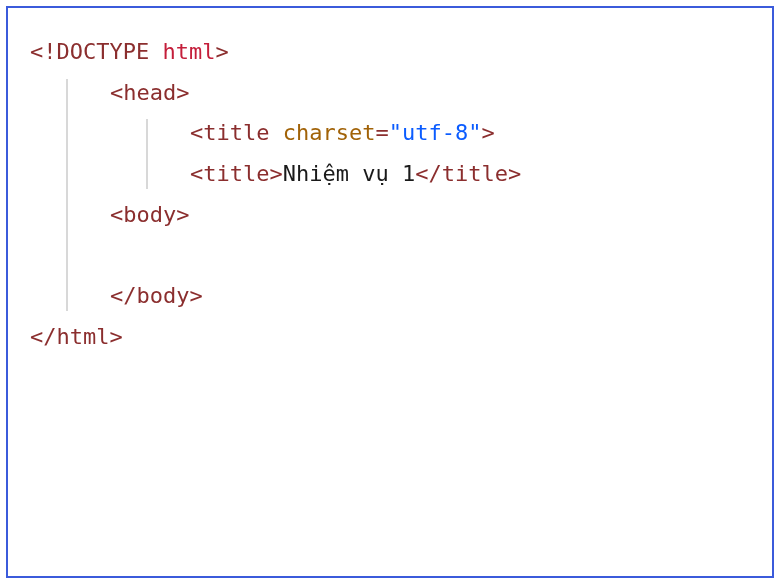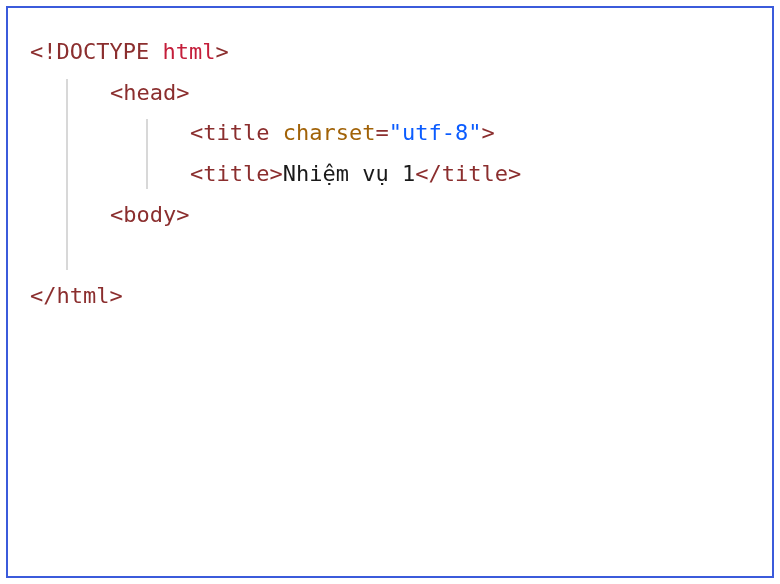--- a/index.html
+++ b/index.html
@@ -67,17 +67,18 @@
       <div class="code-line indent2"><span class="punct">&lt;</span><span class="tag">title</span><span> </span><span class="attr-name">charset</span><span class="punct">=</span><span class="attr-value">"utf-8"</span><span class="punct">&gt;</span></div>
 
       <div class="code-line indent2"><span class="punct">&lt;</span><span class="tag">title</span><span class="punct">&gt;</span><span class="text-content">Nhiệm vụ 1</span><span class="punct">&lt;/</span><span class="tag">title</span><span class="punct">&gt;</span></div>
     </div>
 
 
     <div class="code-line indent1"><span class="punct">&lt;</span><span class="tag">body</span><span class="punct">&gt;</span></div>
 
     <div class="code-line indent1"><span> </span></div>
 
+    <div class="code-line indent1"><span class="punct">&lt;/</span><span class="tag">body</span><span class="punct">&gt;</span></div>
   </div>
 
   <div class="code-line"><span class="punct">&lt;/</span><span class="tag">html</span><span class="punct">&gt;</span></div>
 
 </div>
 
 </body></html>

